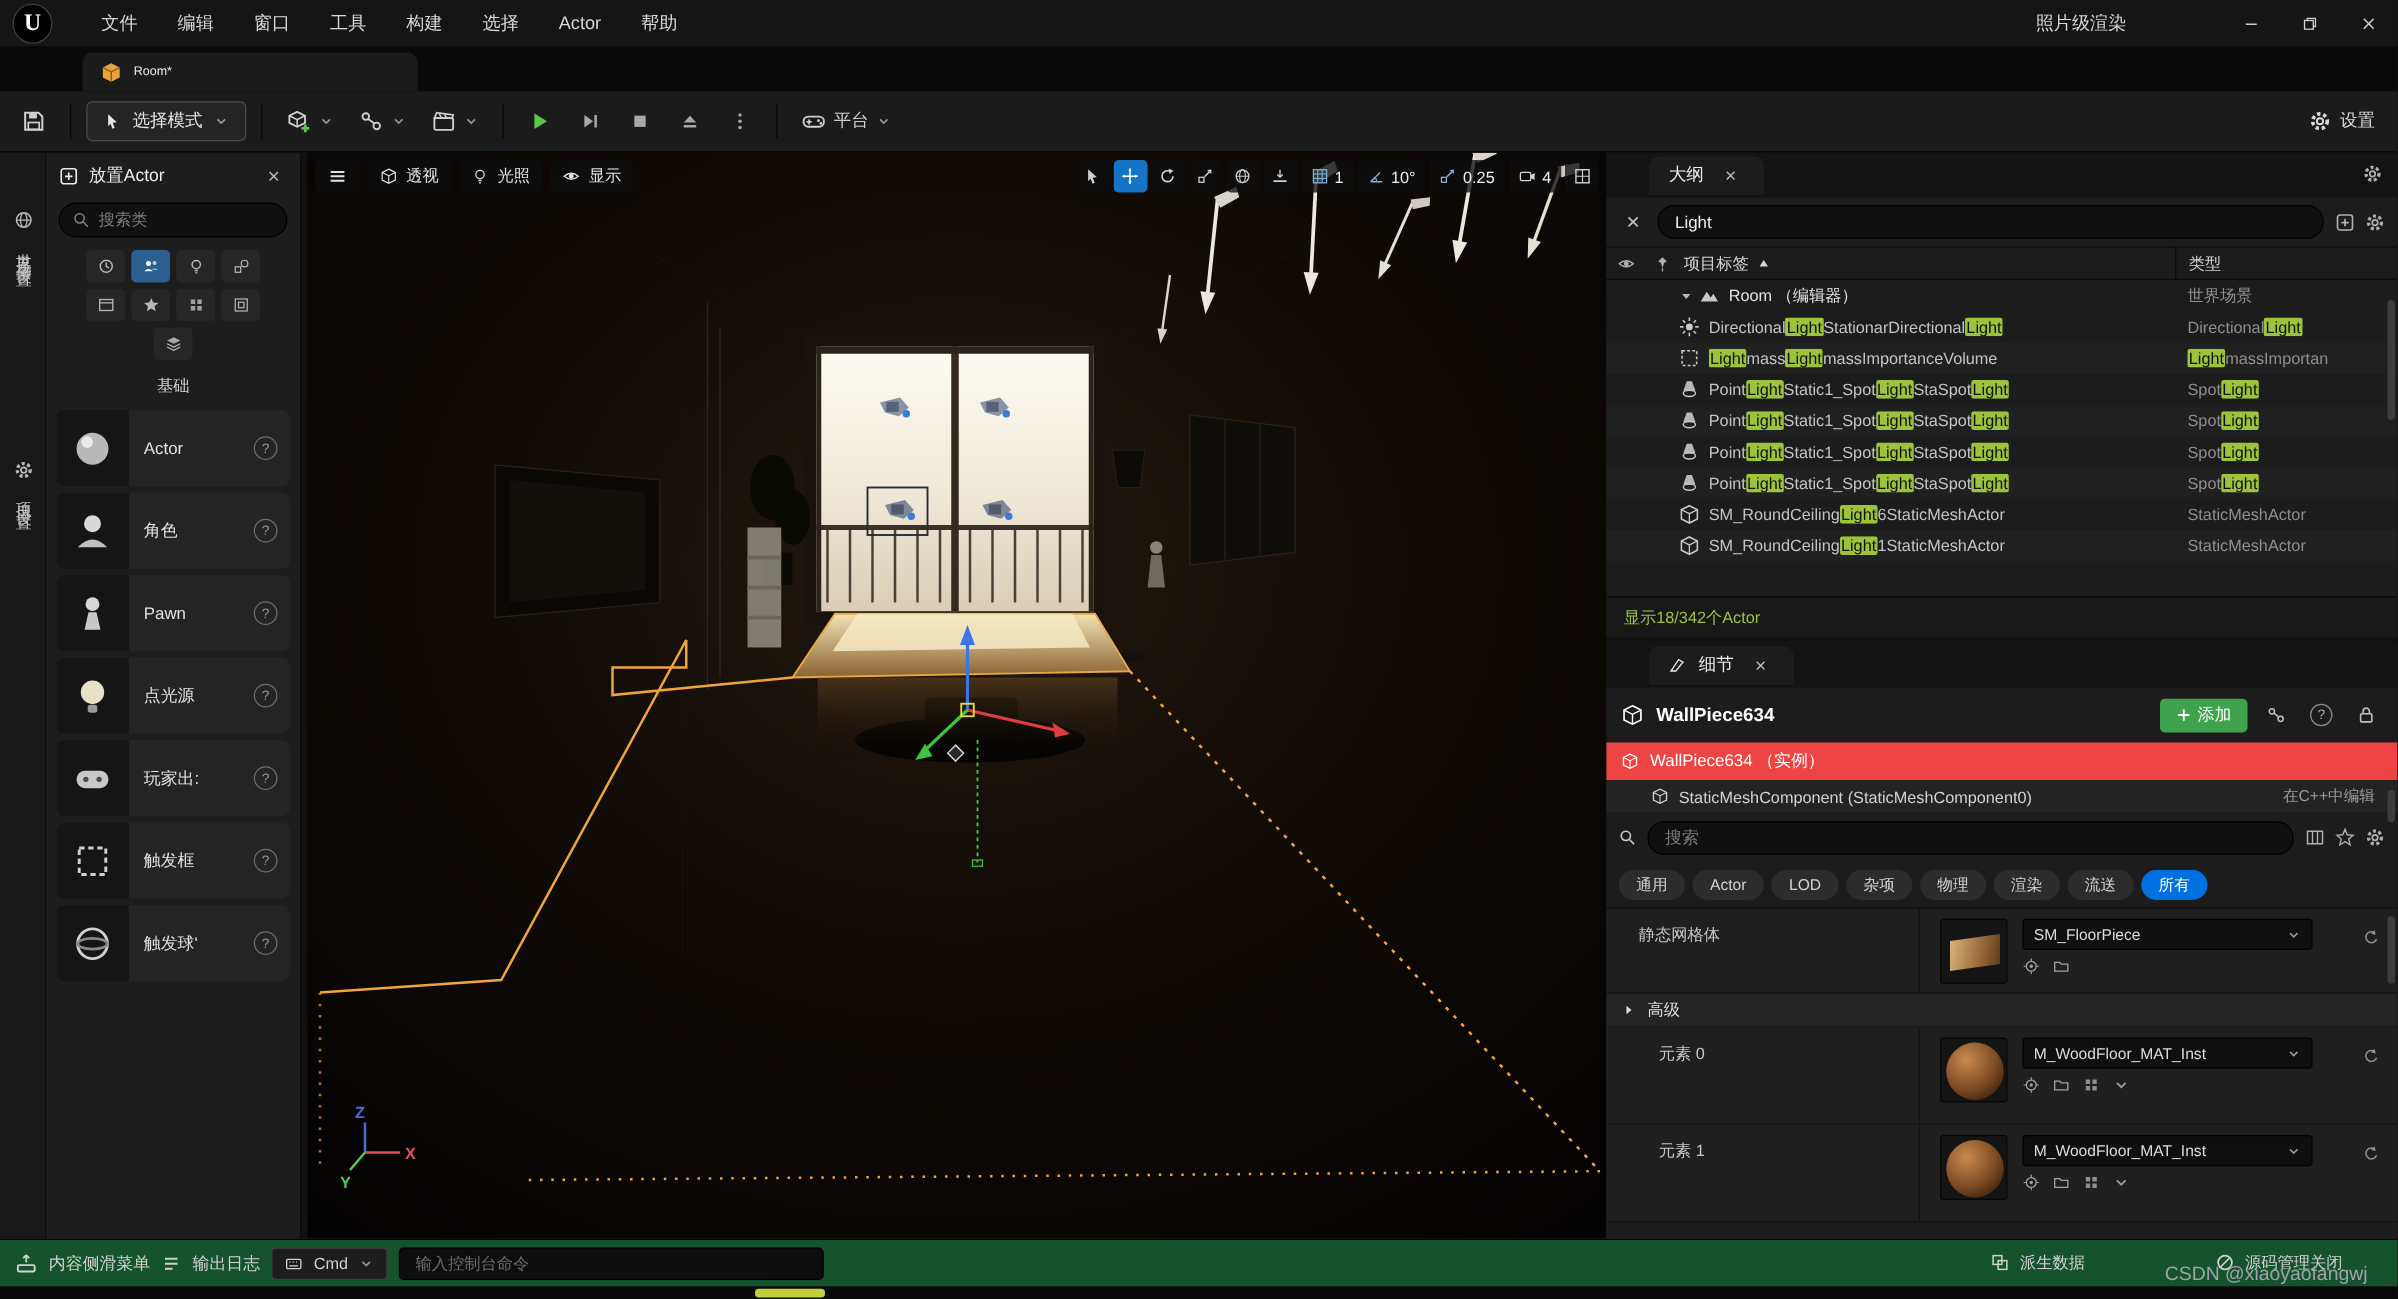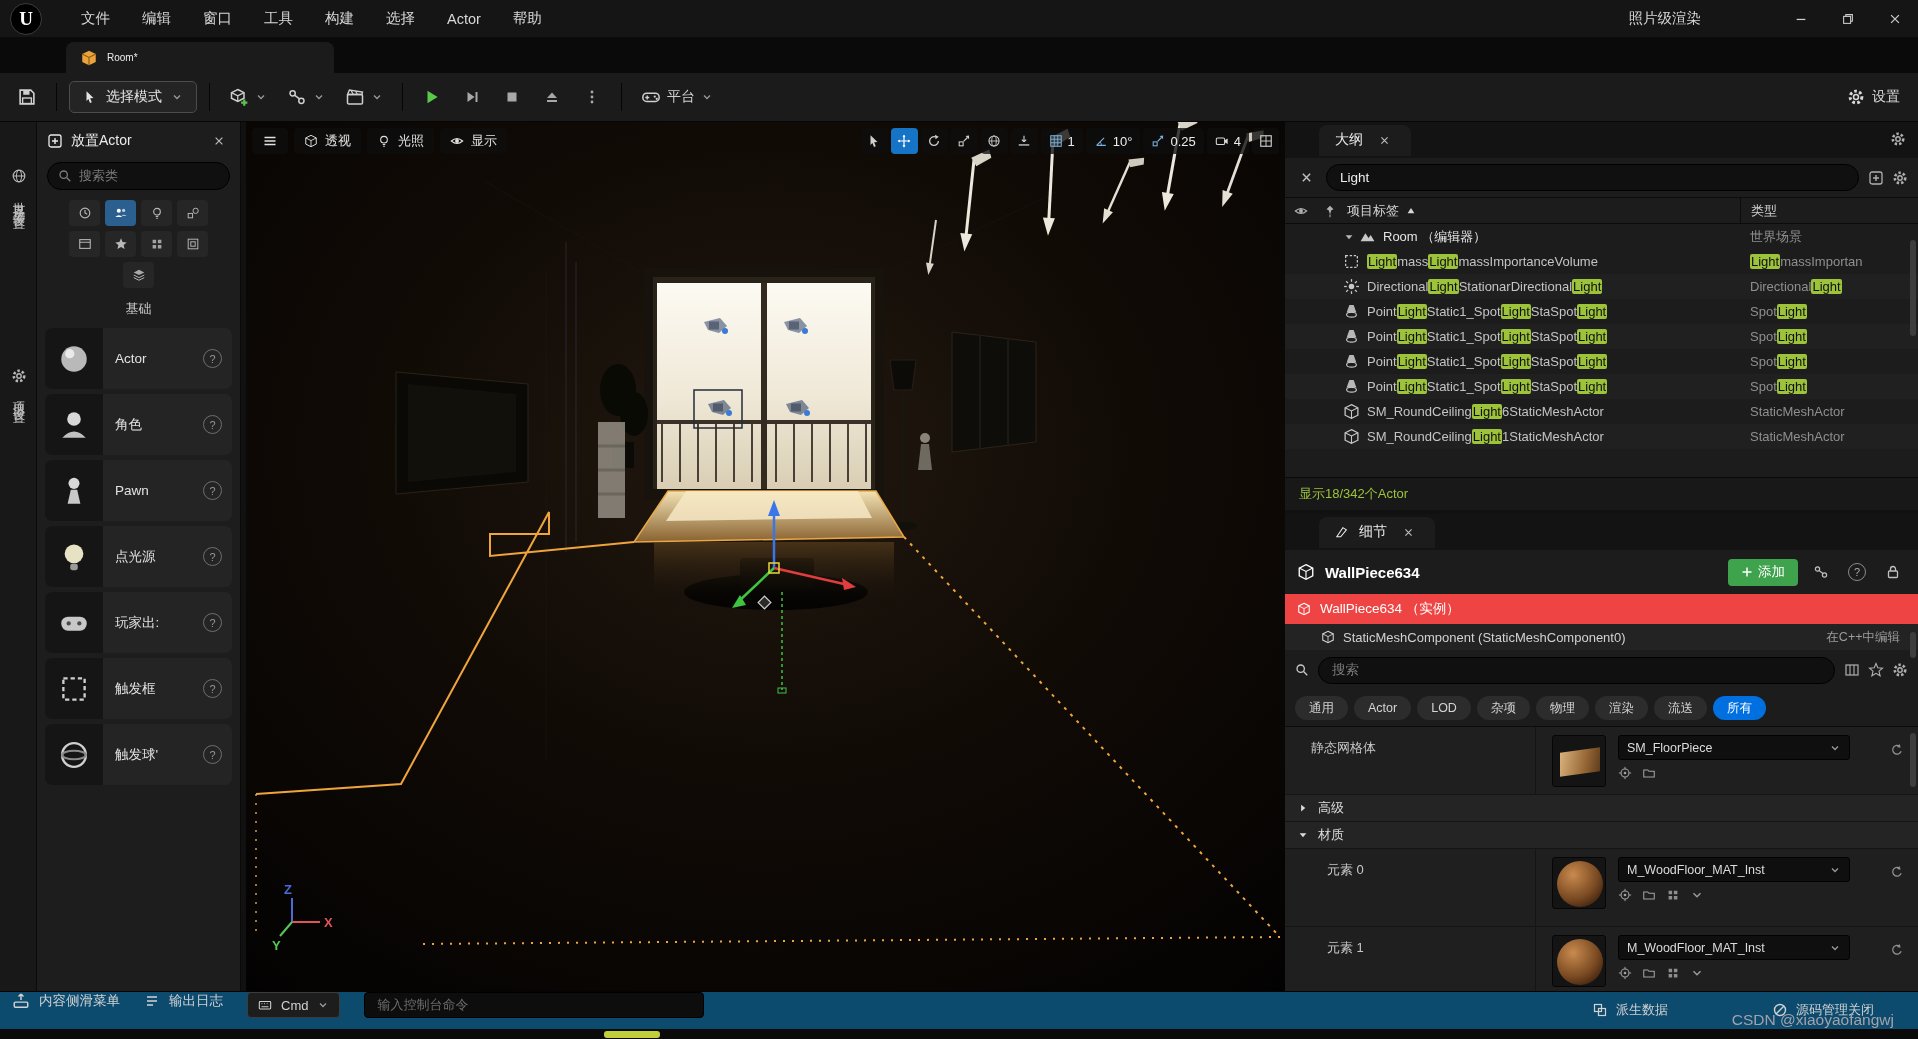--- a/index.html
+++ b/index.html
@@ -123,21 +123,21 @@
 .thumb2.wood{border-radius:3px}
 .thumb2.wood::after{content:"";position:absolute;left:4px;top:3px;width:46px;height:46px;border-radius:50%;background:radial-gradient(circle at 35% 30%,#c98a4e,#7a4a22 55%,#31190a 90%)}
 .vcol{display:flex;flex-direction:column;gap:6px;flex:1}
 .dd{height:25px;background:#0f0f0f;border:1px solid #020202;border-radius:3px;display:flex;align-items:center;justify-content:space-between;padding:0 8px;font-size:12.5px;color:#dcdcdc;max-width:232px}
 .mini{display:flex;gap:10px;color:#a2a2a2;align-items:center}
 .mini .ic{width:14px;height:14px}
 .reset{position:absolute;right:14px;top:16px;color:#909090}
 .section-row{height:27px;background:#242424;display:flex;align-items:center;gap:9px;padding:0 12px;font-size:13px;color:#dcdcdc;border-bottom:1px solid #141414}
 
 
-.statusbar{position:absolute;left:0;top:991px;width:1918px;height:38px;background:#0c4a6e;border-top:1px solid #040404;display:flex;align-items:flex-start;gap:24px;padding:0 12px;z-index:30}
+.statusbar{position:absolute;left:0;top:991px;width:1918px;height:38px;background:#14532d;border-top:1px solid #040404;display:flex;align-items:center;gap:9px;padding:0 12px;z-index:30}
 .sbtn{display:flex;align-items:center;gap:9px;font-size:13.5px;color:#d2d2d2}
 .cmdbox{height:26px;border:1px solid #3c3c3c;background:#1d1d1d;border-radius:4px;display:flex;align-items:center;gap:9px;padding:0 10px;font-size:13px;color:#d2d2d2}
 .console{width:340px;height:26px;background:#0d0d0d;border:1px solid #000;border-radius:4px;display:flex;align-items:center;padding:0 12px;font-size:13px;color:#6c6c6c}
 .sb-item{position:absolute;display:flex;align-items:center;gap:8px;font-size:13px;color:#d2d2d2}
 .watermark{position:absolute;right:24px;top:19px;font-size:15.5px;color:#a2a2aa;z-index:5}
 .understrip{position:absolute;left:0;top:1029px;width:1918px;height:10px;background:#0a0a0a}
 .understrip .frag{position:absolute;left:604px;top:2px;width:56px;height:7px;border-radius:3px;background:#c3cf3a}
 </style>
 </head>
 <body>
@@ -924,45 +924,45 @@
                 </svg>
               </span>
             <span class="ol-label rt">Room （编辑器）</span>
             <span class="ol-type">世界场景</span>
           </div>
           <div>
               <div class="ol-row">
                 <div class="ol-gap"></div>
                 <span class="ol-icon">
                   <svg viewBox="0 0 16 16">
-                    <rect x="2.5" y="2.5" width="11" height="11" fill="none" stroke="currentColor" stroke-width="1.2" stroke-dasharray="2.2 1.6"></rect>
-                  </svg>
-                </span>
-                <div class="ol-label"><span class="hl">Light</span><span class="">mass</span><span class="hl">Light</span><span class="">massImportanceVolume</span></div>
-                <div class="ol-type"><span class="hl">Light</span><span class="">massImportan</span></div>
-              </div>
-              <div class="ol-row">
-                <div class="ol-gap"></div>
-                <span class="ol-icon">
-                  <svg viewBox="0 0 16 16">
                     <circle cx="8" cy="8" r="2.6" fill="currentColor"></circle>
                     <g stroke="currentColor" stroke-width="1.2">
                       <line x1="8" y1="1" x2="8" y2="3.6"></line>
                       <line x1="8" y1="12.4" x2="8" y2="15"></line>
                       <line x1="1" y1="8" x2="3.6" y2="8"></line>
                       <line x1="12.4" y1="8" x2="15" y2="8"></line>
                       <line x1="3" y1="3" x2="4.8" y2="4.8"></line>
                       <line x1="11.2" y1="11.2" x2="13" y2="13"></line>
                       <line x1="3" y1="13" x2="4.8" y2="11.2"></line>
                       <line x1="11.2" y1="4.8" x2="13" y2="3"></line>
                     </g>
                   </svg>
                 </span>
                 <div class="ol-label"><span class="">Directional</span><span class="hl">Light</span><span class="">Stationar</span><span class="">Directional</span><span class="hl">Light</span></div>
                 <div class="ol-type"><span class="">Directional</span><span class="hl">Light</span></div>
+              </div>
+              <div class="ol-row">
+                <div class="ol-gap"></div>
+                <span class="ol-icon">
+                  <svg viewBox="0 0 16 16">
+                    <rect x="2.5" y="2.5" width="11" height="11" fill="none" stroke="currentColor" stroke-width="1.2" stroke-dasharray="2.2 1.6"></rect>
+                  </svg>
+                </span>
+                <div class="ol-label"><span class="hl">Light</span><span class="">mass</span><span class="hl">Light</span><span class="">massImportanceVolume</span></div>
+                <div class="ol-type"><span class="hl">Light</span><span class="">massImportan</span></div>
               </div>
               <div class="ol-row">
                 <div class="ol-gap"></div>
                 <span class="ol-icon">
                   <svg viewBox="0 0 16 16">
                     <path d="M6 1.8 L10 1.8 L12.6 9 L3.4 9 Z" fill="currentColor" opacity=".9"></path>
                     <ellipse cx="8" cy="11" rx="4.6" ry="2.3" fill="none" stroke="currentColor" stroke-width="1.1"></ellipse>
                   </svg>
                 </span>
                 <div class="ol-label"><span class="">Point</span><span class="hl">Light</span><span class="">Static1_Spot</span><span class="hl">Light</span><span class="">StaSpot</span><span class="hl">Light</span></div>
@@ -1180,28 +1180,20 @@
             </div>
             <div class="sbar" style="right:2px;top:6px;height:54px"></div>
           </div>
           <div class="section-row">
             <span class="ic ic12">
                 <svg viewBox="0 0 16 16">
                   <path d="M5.5 3.5 L11 8 L5.5 12.5 Z" fill="currentColor"></path>
                 </svg>
               </span>
             <span>高级</span>
-          </div>
-          <div class="section-row">
-            <span class="ic ic12">
-                <svg viewBox="0 0 16 16">
-                  <path d="M3.5 5.5 L8 11 L12.5 5.5 Z" fill="currentColor"></path>
-                </svg>
-              </span>
-            <span>材质</span>
           </div>
           <div>
               <div class="prow" style="height:78px">
                 <div class="plabel ind">元素 0</div>
                 <div class="pvalue">
                   <div class="thumb2 wood"></div>
                   <div class="vcol">
                     <div class="dd">
                       <span>M_WoodFloor_MAT_Inst</span>
                       <span class="ic ic12 chev">

